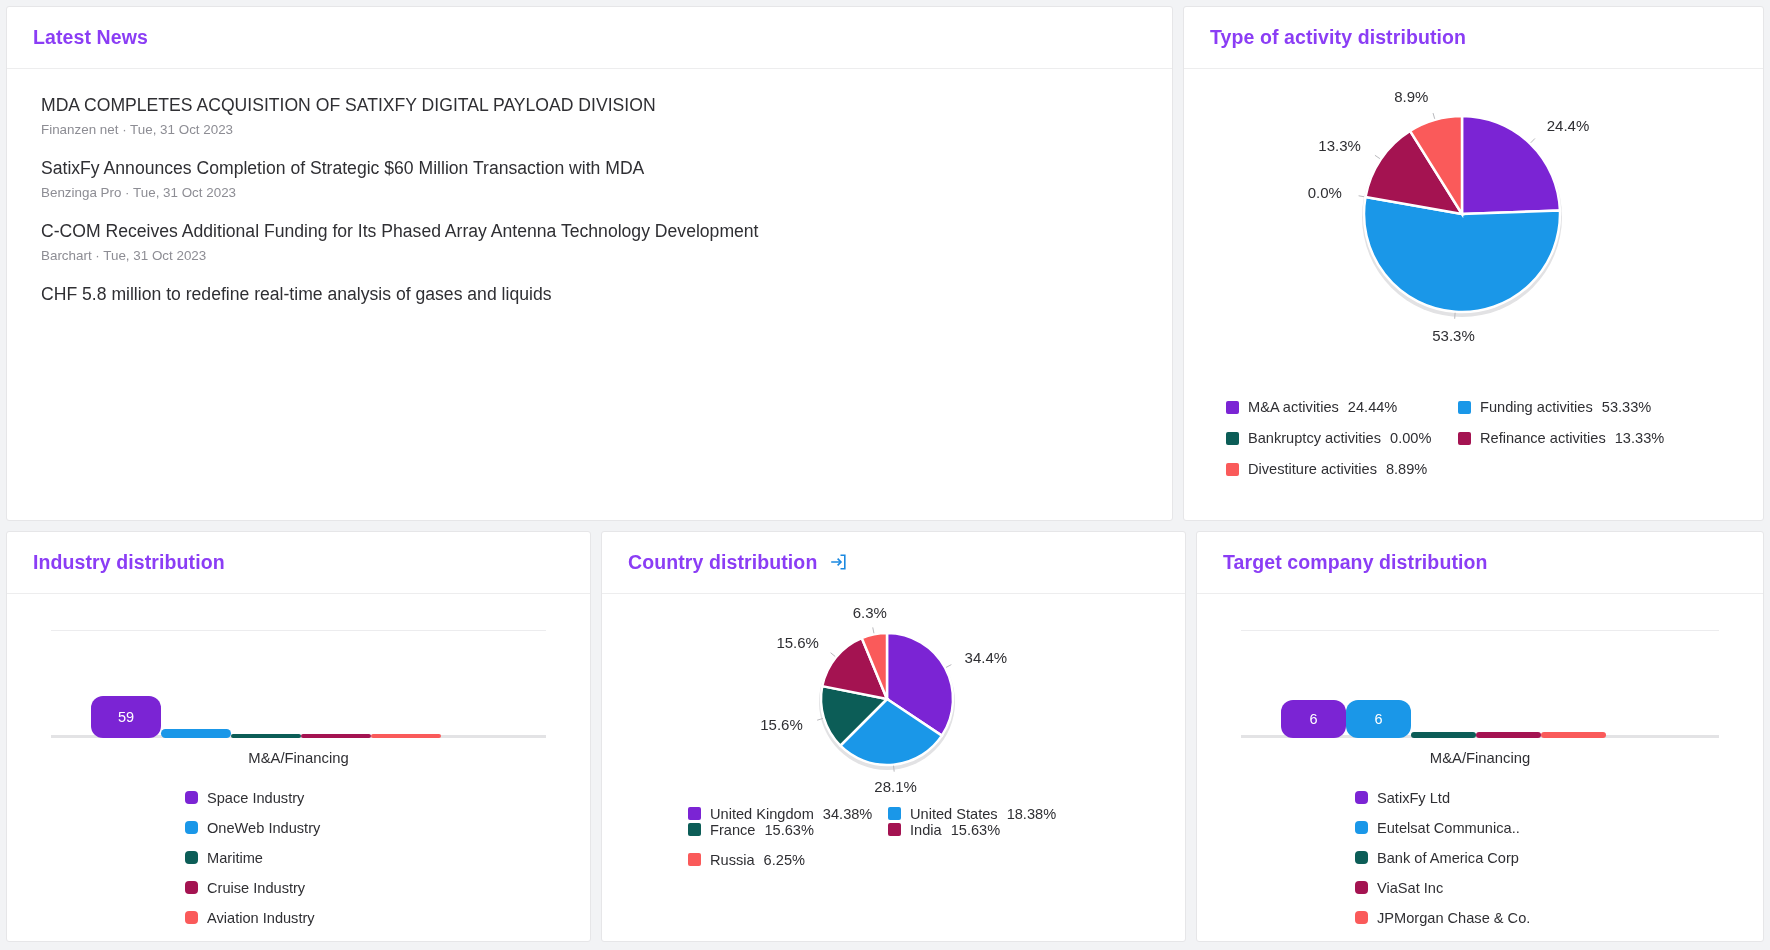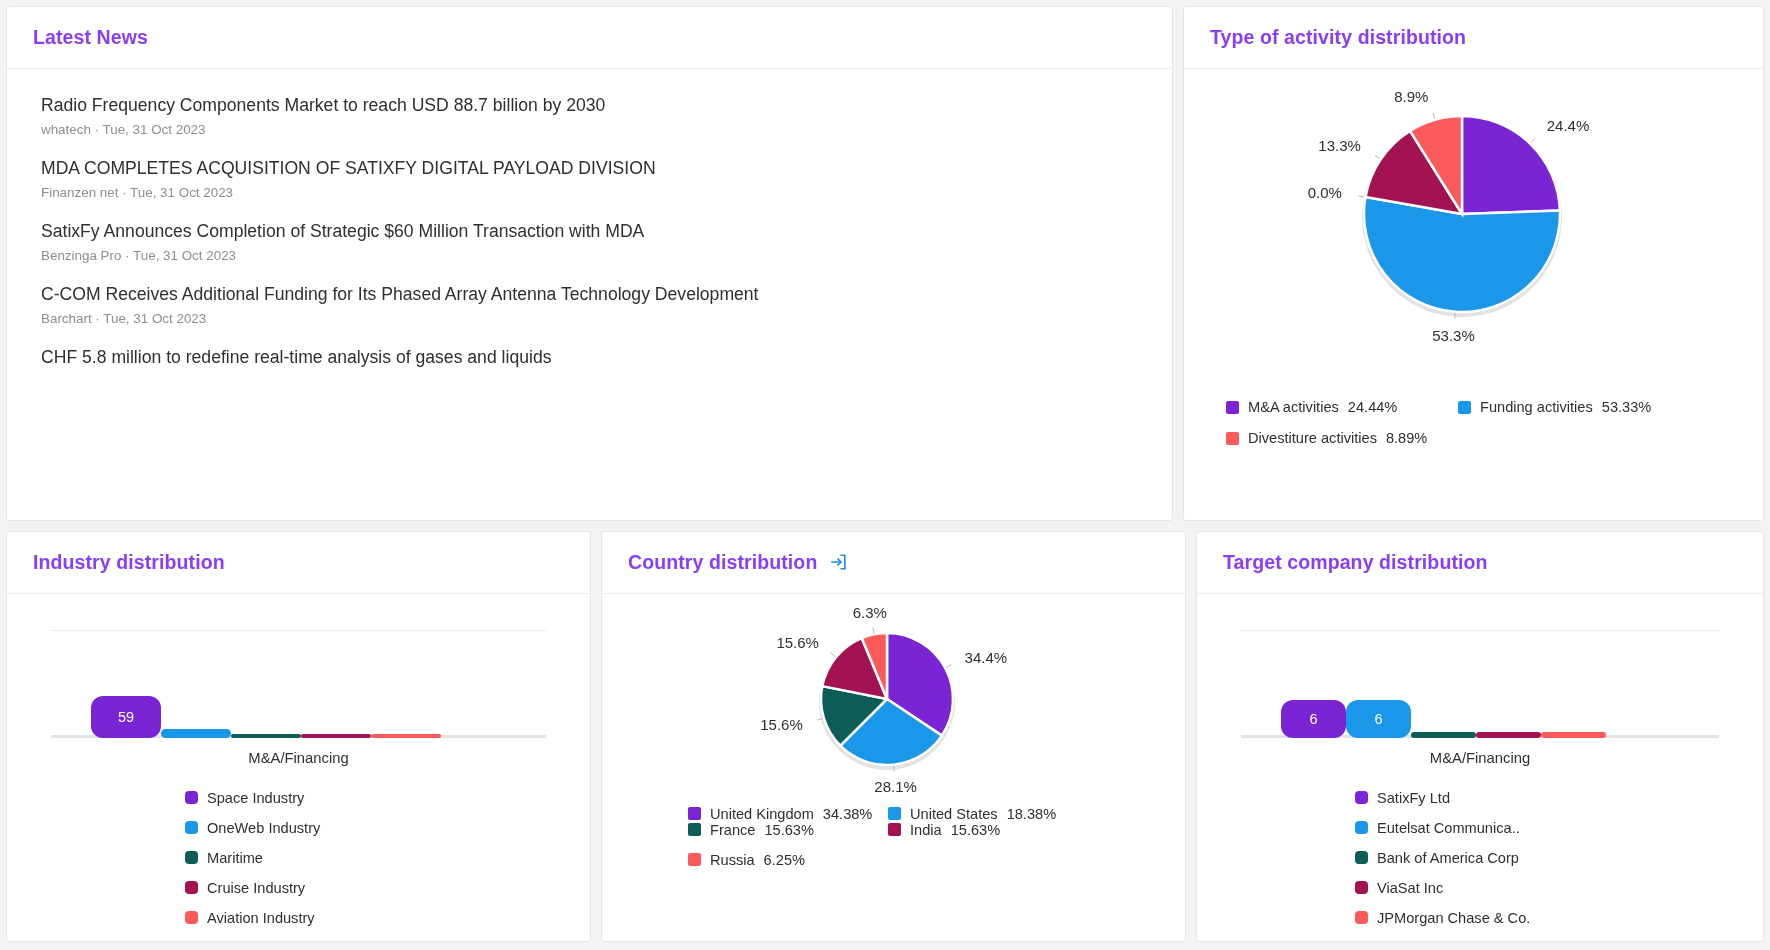--- a/index.html
+++ b/index.html
@@ -94,24 +94,20 @@
 <div class="dash">
 
   <div class="row row-top">
 
     <div class="card news-card">
       <div class="card-head">
         <span class="card-title">Latest News</span>
       </div>
       <div class="card-body">
         <div class="news-list" id="news-list">
-            <div class="news-item">
-              <div class="news-title">Radio Frequency Components Market to reach USD 88.7 billion by 2030</div>
-              <div class="news-meta">whatech · Tue, 31 Oct 2023</div>
-            </div>
             <div class="news-item">
               <div class="news-title">MDA COMPLETES ACQUISITION OF SATIXFY DIGITAL PAYLOAD DIVISION</div>
               <div class="news-meta">Finanzen net · Tue, 31 Oct 2023</div>
             </div>
             <div class="news-item">
               <div class="news-title">SatixFy Announces Completion of Strategic $60 Million Transaction with MDA</div>
               <div class="news-meta">Benzinga Pro · Tue, 31 Oct 2023</div>
             </div>
             <div class="news-item">
               <div class="news-title">C-COM Receives Additional Funding for Its Phased Array Antenna Technology Development</div>
@@ -151,20 +147,32 @@
               <div class="legend-row">
                 <div class="legend-cell">
                   <span class="swatch" style="background: rgb(123, 36, 212);"></span>
                   <span class="legend-label">M&amp;A activities</span>
                   <span class="legend-val">24.44%</span>
                 </div>
                 <div class="legend-cell">
                   <span class="swatch" style="background: rgb(26, 151, 232);"></span>
                   <span class="legend-label">Funding activities</span>
                   <span class="legend-val">53.33%</span>
+                </div>
+              </div>
+              <div class="legend-row">
+                <div class="legend-cell">
+                  <span class="swatch" style="background: rgb(12, 93, 87);"></span>
+                  <span class="legend-label">Bankruptcy activities</span>
+                  <span class="legend-val">0.00%</span>
+                </div>
+                <div class="legend-cell">
+                  <span class="swatch" style="background: rgb(164, 19, 81);"></span>
+                  <span class="legend-label">Refinance activities</span>
+                  <span class="legend-val">13.33%</span>
                 </div>
               </div>
               <div class="legend-row">
                 <div class="legend-cell">
                   <span class="swatch" style="background: rgb(250, 90, 90);"></span>
                   <span class="legend-label">Divestiture activities</span>
                   <span class="legend-val">8.89%</span>
                 </div>
               </div>
             </div>

